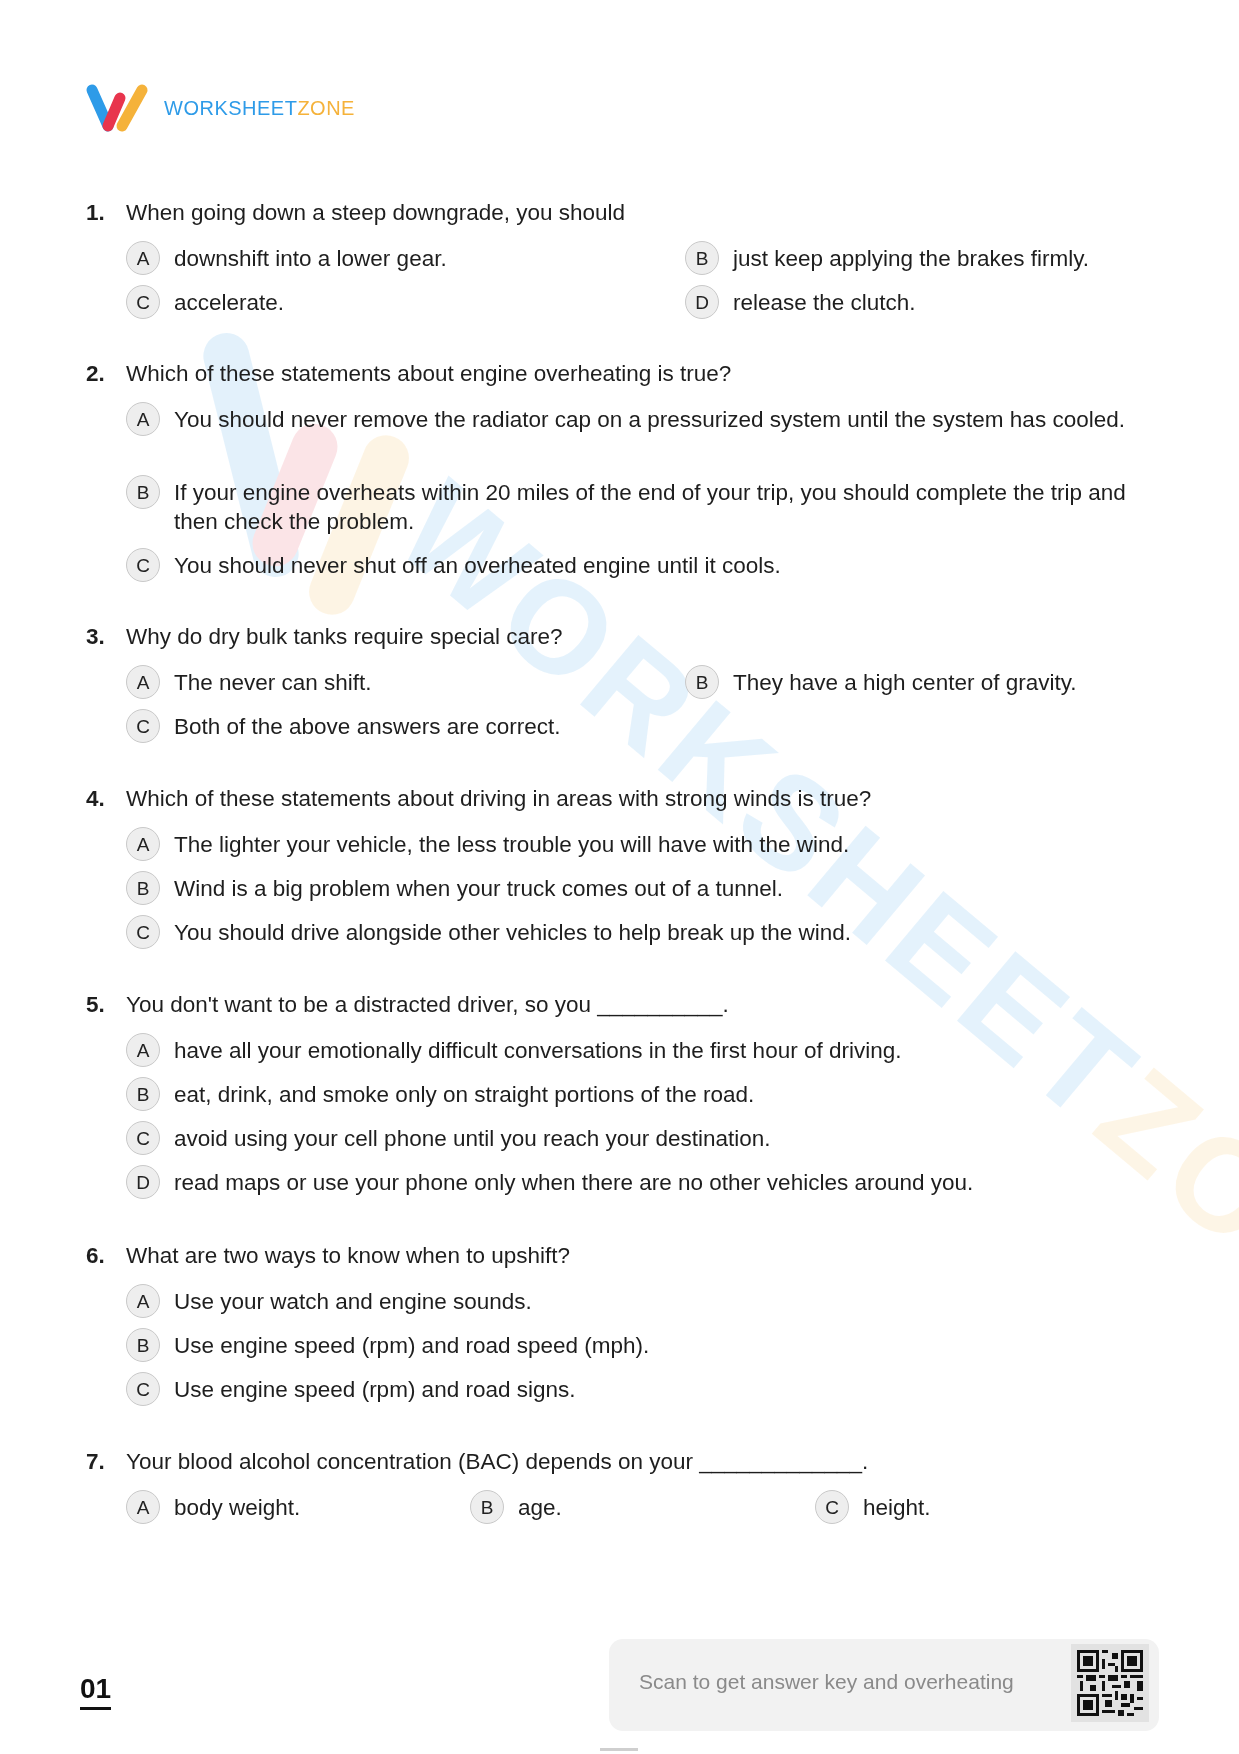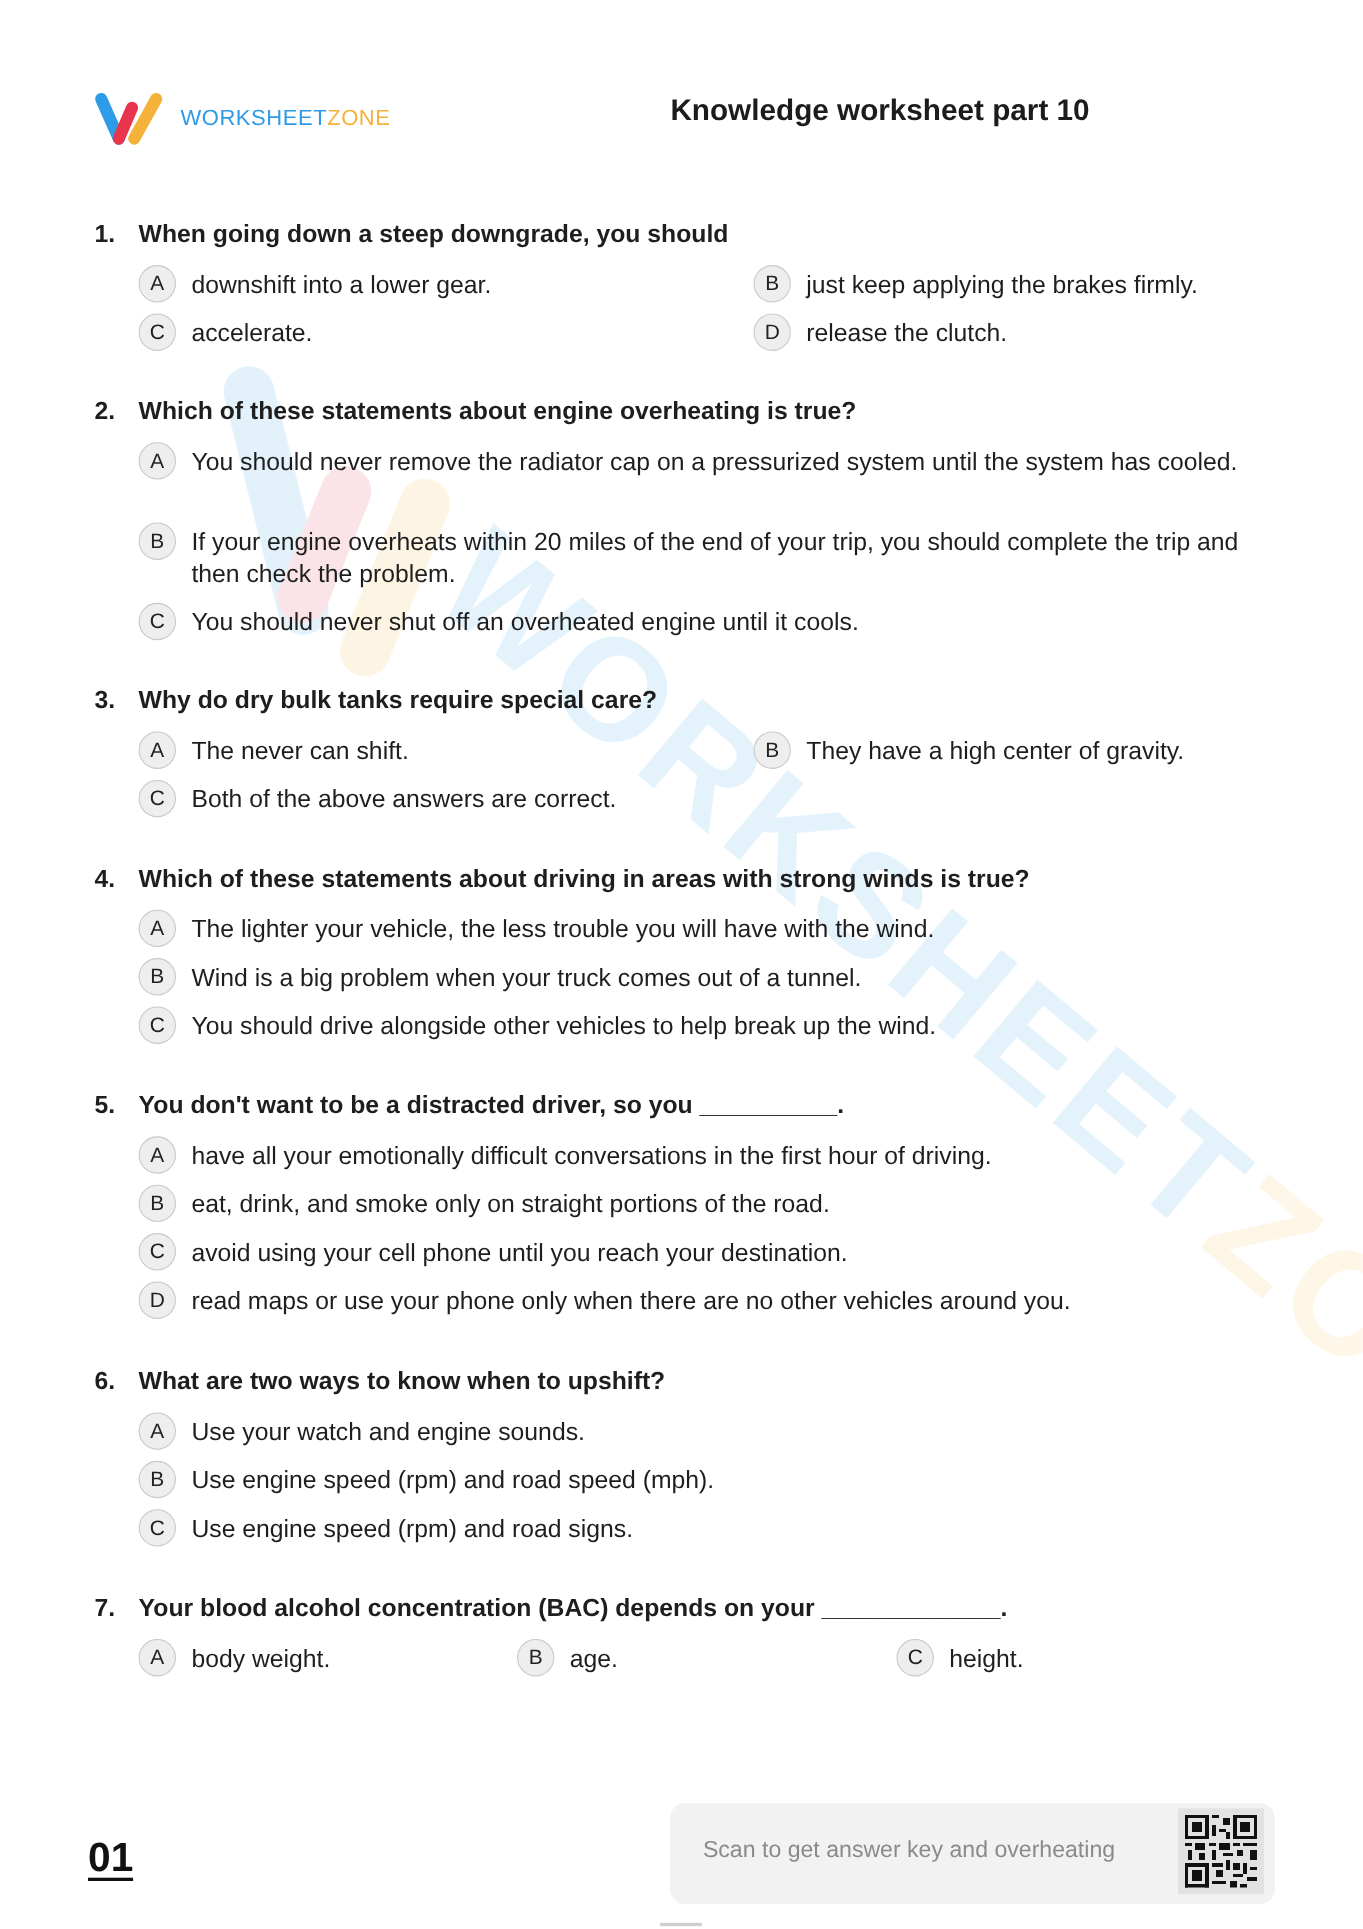--- a/index.html
+++ b/index.html
@@ -15,28 +15,28 @@
   .logo-text { margin-left: 12px; font-size: 20px; letter-spacing: 0.5px; font-weight: 400; }
   .logo-text .w1 { color: #2e9be8; }
   .logo-text .w2 { color: #f5b23a; }
   .title { position: absolute; left: 520px; top: 80px; width: 560px; text-align: center; font-size: 27px; font-weight: 700; line-height: 40px; color: #1c1c1c; z-index: 2; }
 
   
   .questions { position: absolute; left: 0; top: 0; width: 1239px; z-index: 2; }
   .q { position: absolute; left: 86px; width: 1080px; }
   .q-head { display: flex; font-size: 22.5px; line-height: 30px; color: #1e1e1e; }
   .q-num { width: 40px; font-weight: 700; }
-  .q-text { flex: 1; font-weight: bold; }
+  .q-text { flex: 1; }
   .opts { position: relative; margin-left: 40px; }
   .opt { position: absolute; display: flex; align-items: flex-start; font-size: 22.5px; line-height: 29px; color: #1e1e1e; }
   .bubble { flex: none; width: 34px; height: 34px; border-radius: 50%; background: #eeeeee; border: 1px solid #c9c9c9; display: flex; align-items: center; justify-content: center; font-size: 19px; color: #222; margin-top: -3px; margin-right: 14px; }
   .opt-text { display: block; }
 
   
-  .page-num { position: absolute; left: 80px; top: 1672px; font-size: 37px; font-weight: 700; color: #111; border-bottom: 3px solid #111; line-height: 34px; padding-bottom: 1px; z-index: 2; }
+  .page-num { position: absolute; left: 80px; top: 1672px; font-size: 28px; font-weight: 700; color: #111; border-bottom: 3px solid #111; line-height: 34px; padding-bottom: 1px; z-index: 2; }
   .scan-box { position: absolute; left: 609px; top: 1639px; width: 550px; height: 92px; background: #f2f2f2; border-radius: 14px; z-index: 2; }
   .scan-text { position: absolute; left: 30px; top: 31px; font-size: 21px; color: #8a8a8a; }
   .qr { position: absolute; right: 10px; top: 5px; width: 78px; height: 78px; background: #e2e2e2; padding: 6px; }
   .bottom-line { position: absolute; left: 600px; top: 1748px; width: 38px; height: 3px; background: #cfcfcf; z-index: 2; }
 </style>
 </head>
 <body>
 
 <svg class="watermark" viewBox="0 0 1239 1754">
   <g opacity="0.13">
@@ -53,21 +53,20 @@
   <svg viewBox="0 0 68 52">
     <line x1="8" y1="8" x2="24" y2="44" stroke="#2e9be8" stroke-width="11" stroke-linecap="round"></line>
     <line x1="24" y1="44" x2="36" y2="16" stroke="#e8354d" stroke-width="11" stroke-linecap="round"></line>
     <line x1="38" y1="44" x2="58" y2="8" stroke="#f5b23a" stroke-width="11" stroke-linecap="round"></line>
   </svg>
   <div class="logo-text">
     <span class="w1">WORKSHEET</span><span class="w2">ZONE</span>
   </div>
 </div>
 <div class="title">
-  <div>Knowledge worksheet part 10</div>
 </div>
 
 <div class="questions">
 
   <div class="q" style="top:198px;">
     <div class="q-head">
       <span class="q-num">1.</span>
       <span class="q-text">When going down a steep downgrade, you should</span>
     </div>
     <div class="opts">

